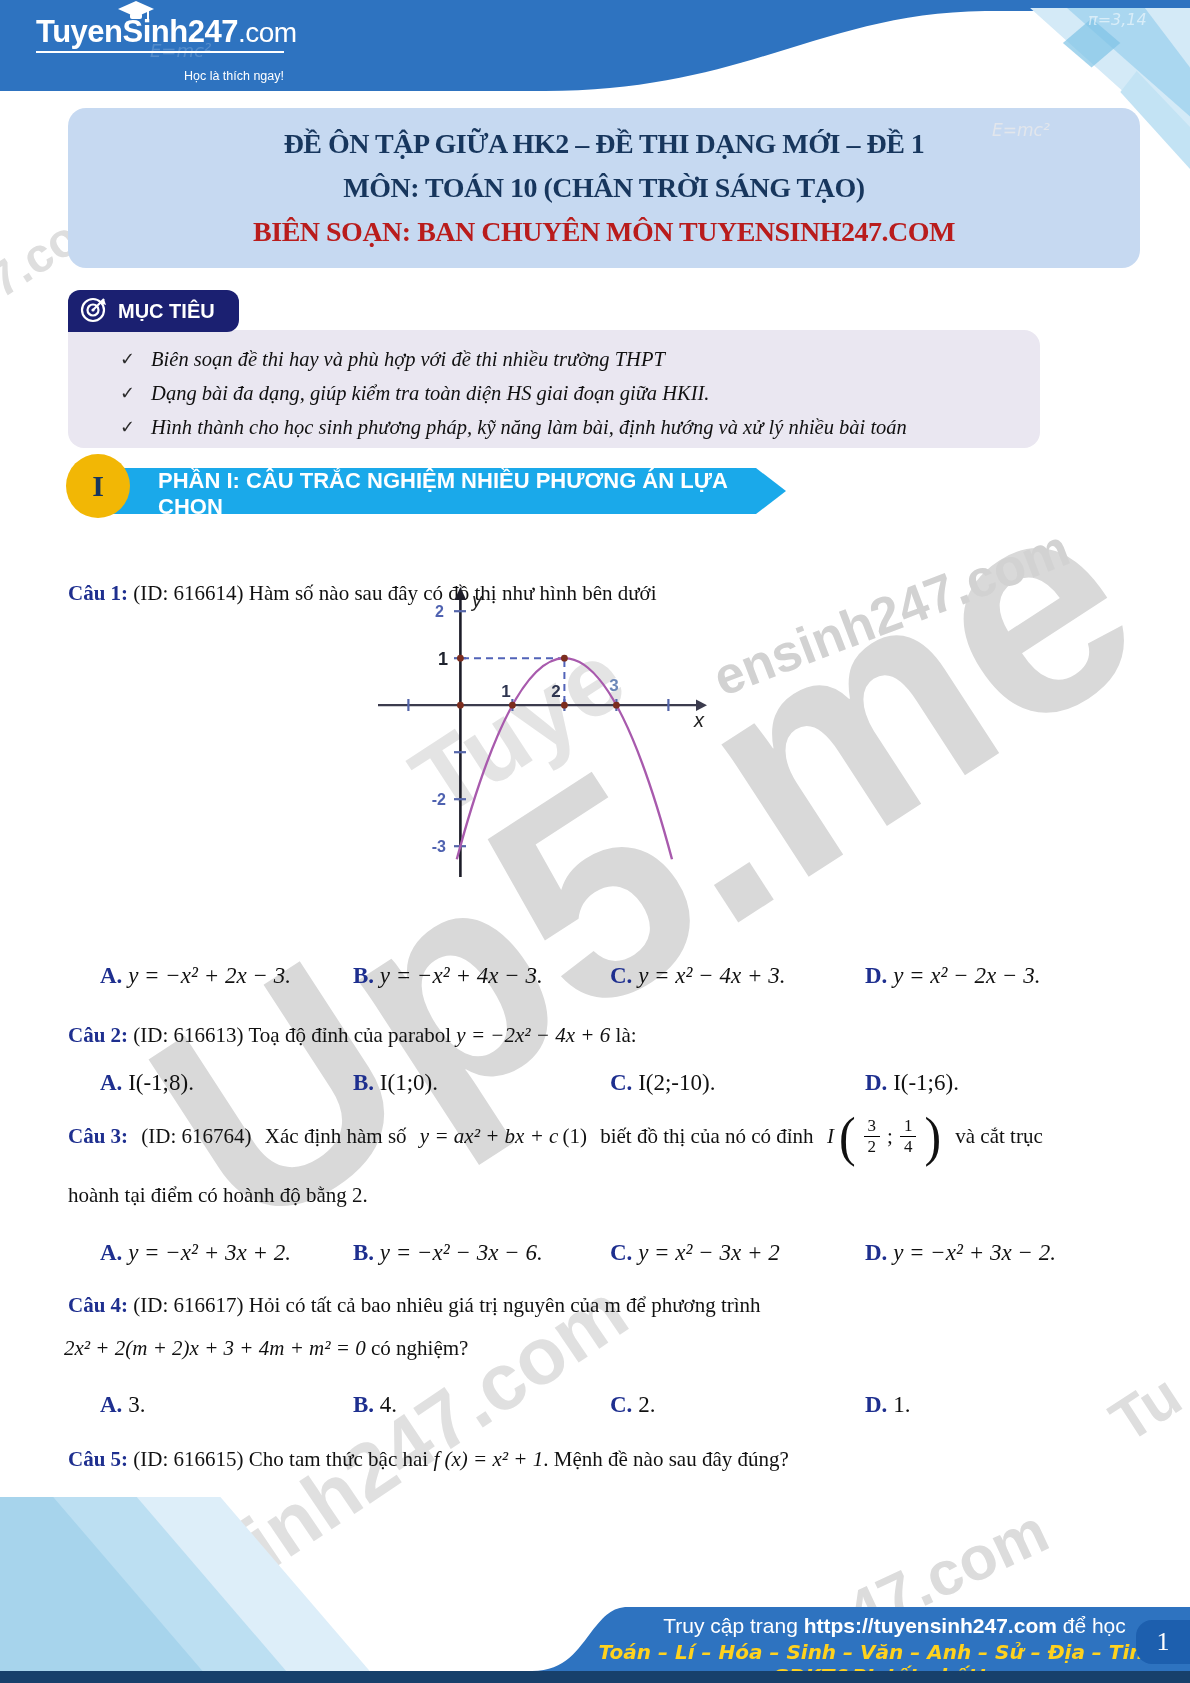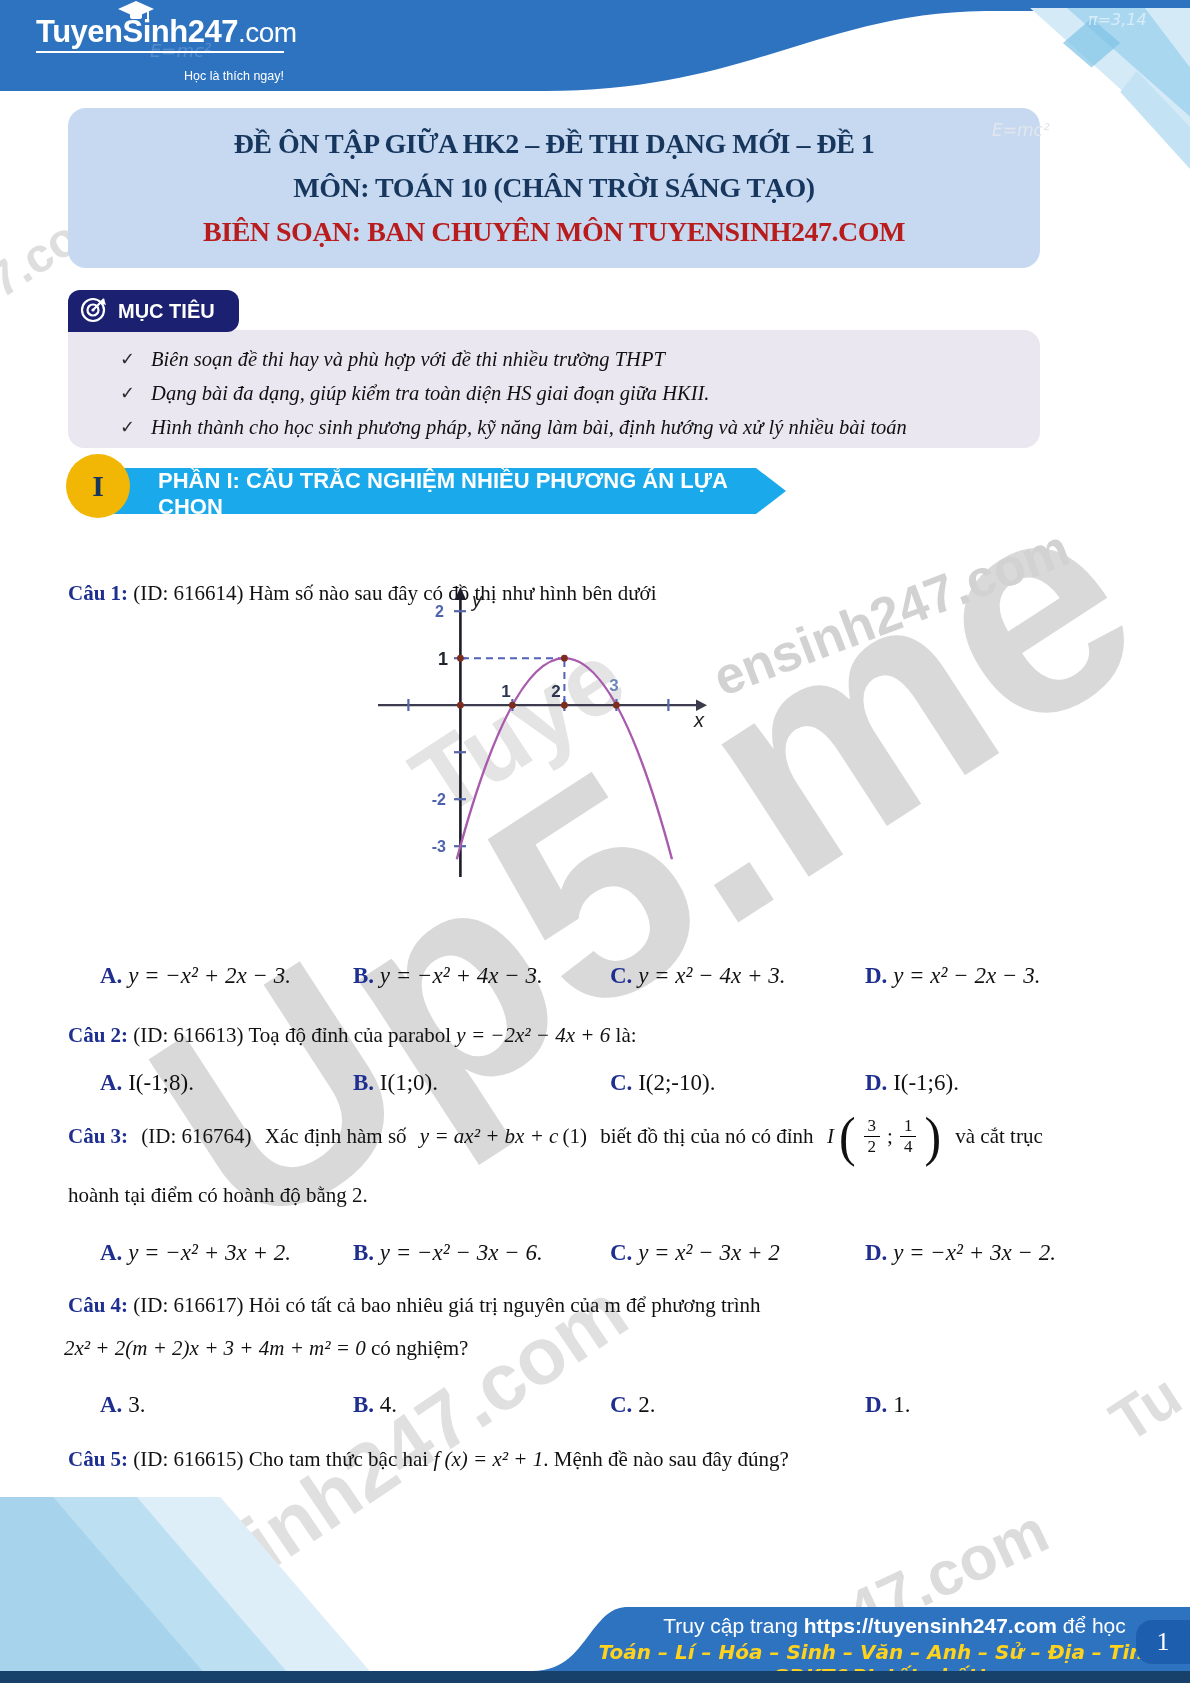--- a/index.html
+++ b/index.html
@@ -31,21 +31,21 @@
   .d2{left:1088px;top:10px;color:rgba(255,255,255,.55);font-size:16px;text-align:center;}
   .d3{left:992px;top:120px;color:#e2e6ec;font-size:17px;}
   .mosaic{position:absolute;right:0;top:8px;width:205px;height:175px;z-index:2;}
   .mosaic div{position:absolute;left:0;top:0;width:100%;height:100%;}
   .m1{clip-path:polygon(22% 0,100% 0,100% 82%);background:#d4eaf7;}
   .m2{clip-path:polygon(40% 0,78% 0,100% 34%,100% 62%);background:#a2d4ee;opacity:.85;}
   .m3{clip-path:polygon(52% 6%,66% 20%,52% 34%,38% 20%);background:#7fc3e6;opacity:.7;}
   .m4{clip-path:polygon(74% 36%,100% 68%,100% 92%,66% 48%);background:#c3e3f4;}
 
   
-  .title-box{position:absolute;left:68px;top:108px;width:972px;height:160px;background:#c6d9f1;
+  .title-box{position:absolute;left:68px;top:108px;width:1072px;height:160px;background:#c6d9f1;
              border-radius:18px;text-align:center;z-index:1;}
   .title-box .t1,.title-box .t2{color:#17365d;font-weight:bold;font-size:28px;letter-spacing:-0.5px;}
   .title-box .t1{margin-top:20px;}
   .title-box .t2{margin-top:12px;}
   .title-box .t3{color:#b91c1c;font-weight:bold;font-size:28px;margin-top:12px;letter-spacing:-0.5px;}
 
   
   .goal-badge{position:absolute;left:68px;top:290px;height:42px;background:#1b2071;border-radius:12px 12px 12px 0;
               display:flex;align-items:center;gap:10px;padding:0 24px 0 12px;color:#fff;z-index:2;
               font-family:"Liberation Sans",sans-serif;font-weight:bold;font-size:20px;}

